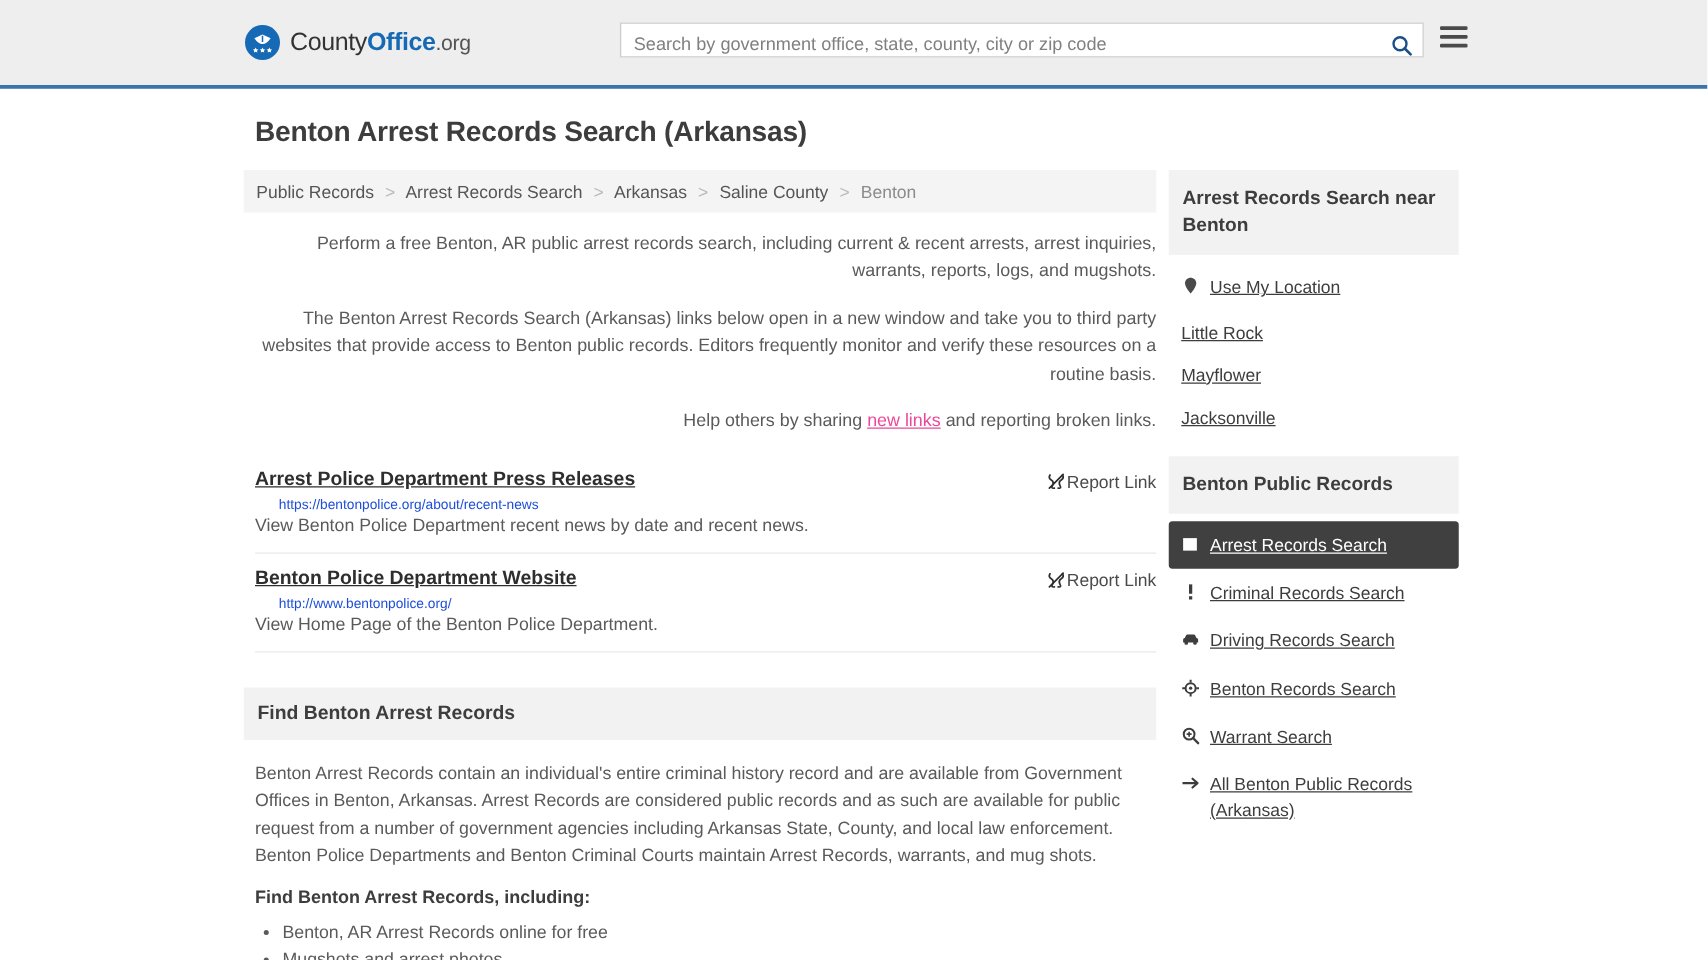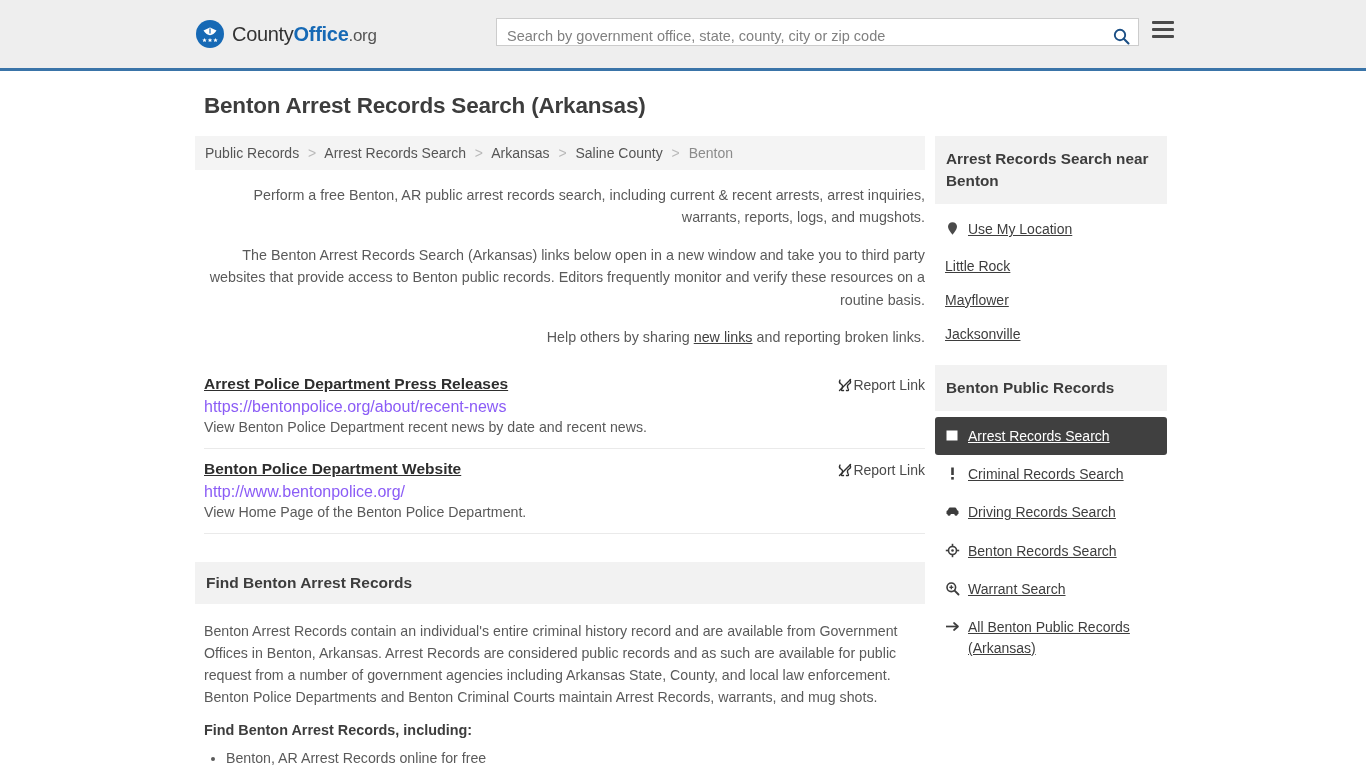--- a/index.html
+++ b/index.html
@@ -104,42 +104,43 @@
   .breadcrumb .sep { color: #b9b9b9; margin: 0 5px; }
   .breadcrumb .current { color: #8b8b8b; }
 
   .para {
     font-size: 14.3px;
     line-height: 1.57;
     color: #5a5a5a;
     margin: 0 0 15px 9px;
     text-align: right;
   }
-  .para a { color: #404040; text-decoration: underline; font-weight: normal; }
+  .para a { color: #ec4899; text-decoration: underline; font-weight: normal; }
 
   
   .result {
     margin-left: 9px;
     padding: 11px 0 13px 0;
     border-bottom: 1px solid #eaeaea;
     position: relative;
   }
   .result:last-of-type { border-bottom: none; }
   .result-title {
     font-size: 15.5px;
     font-weight: bold;
     color: #2e2e2e;
     text-decoration: underline;
     display: inline-block;
     margin-bottom: 5px;
   }
   .result-url {
-    font-size: 16px;
-    color: #8b5cf6;
+    font-size: 11px;
+    color: #1d4ed8;
     margin-bottom: 3px;
+    margin-left: 19px;
   }
   .result-desc {
     font-size: 14.2px;
     color: #5a5a5a;
   }
   .report-link {
     position: absolute;
     right: 0;
     top: 13px;
     display: flex;

